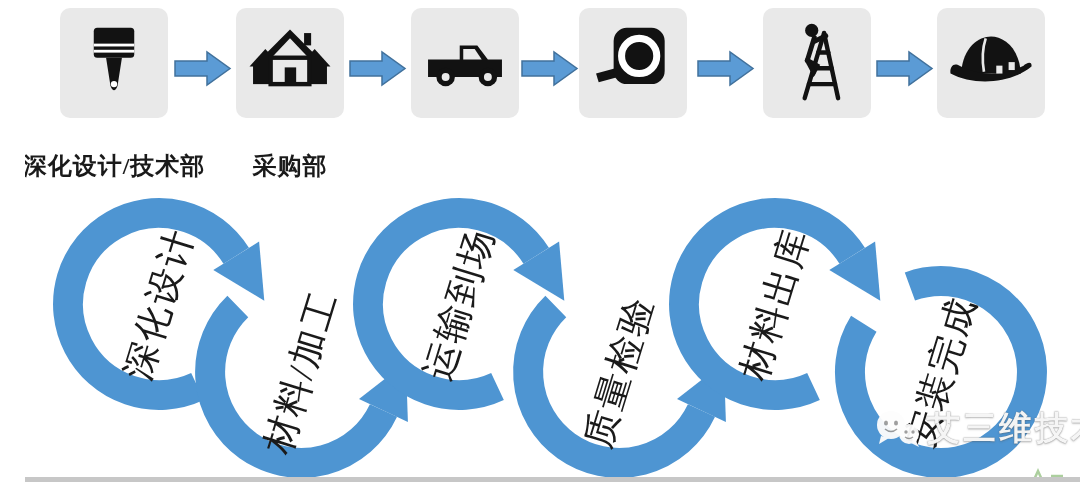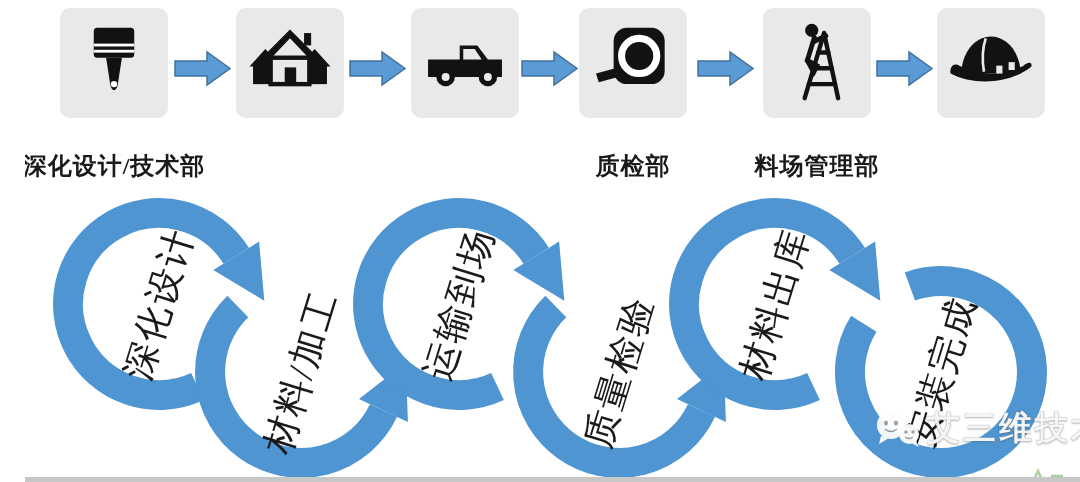--- a/index.html
+++ b/index.html
@@ -107,22 +107,21 @@
       <polygon points="1,11 33,11 33,2 56,18.5 33,35 33,26 1,26"></polygon>
     </svg>
   <svg class="flow-arrow" style="left:672px" viewBox="0 0 58 37">
       <polygon points="1,11 33,11 33,2 56,18.5 33,35 33,26 1,26"></polygon>
     </svg>
   <svg class="flow-arrow" style="left:851px" viewBox="0 0 58 37">
       <polygon points="1,11 33,11 33,2 56,18.5 33,35 33,26 1,26"></polygon>
     </svg>
 
   <div class="dept-label" style="left:-21px">深化设计/技术部</div>
-  <div class="dept-label" style="left:498px">质检部</div>
-  <div class="dept-label" style="left:682px">料场管理部</div>
+  <div class="dept-label" style="left:155px">采购部</div>
 
   <svg id="rings-svg" width="1080" height="302" viewBox="0 0 1080 302">
       <g>
         <path d="M172.5,206.5 A91,91 0 1 1 211.2,75.8" class="ring-arc"></path>
         <polygon points="234.1,61.5 188.3,90.1 239.3,120.7" class="ring-head"></polygon>
         <text class="ring-label" transform="translate(134,124) rotate(-73)" text-anchor="middle" dominant-baseline="central">深化设计</text>
       </g>
       <g>
         <path d="M212.8,126.5 A91,91 0 1 0 358.5,230.5" class="ring-arc"></path>
         <polygon points="382.9,241.9 334.0,219.0 380.9,182.4" class="ring-head"></polygon>

